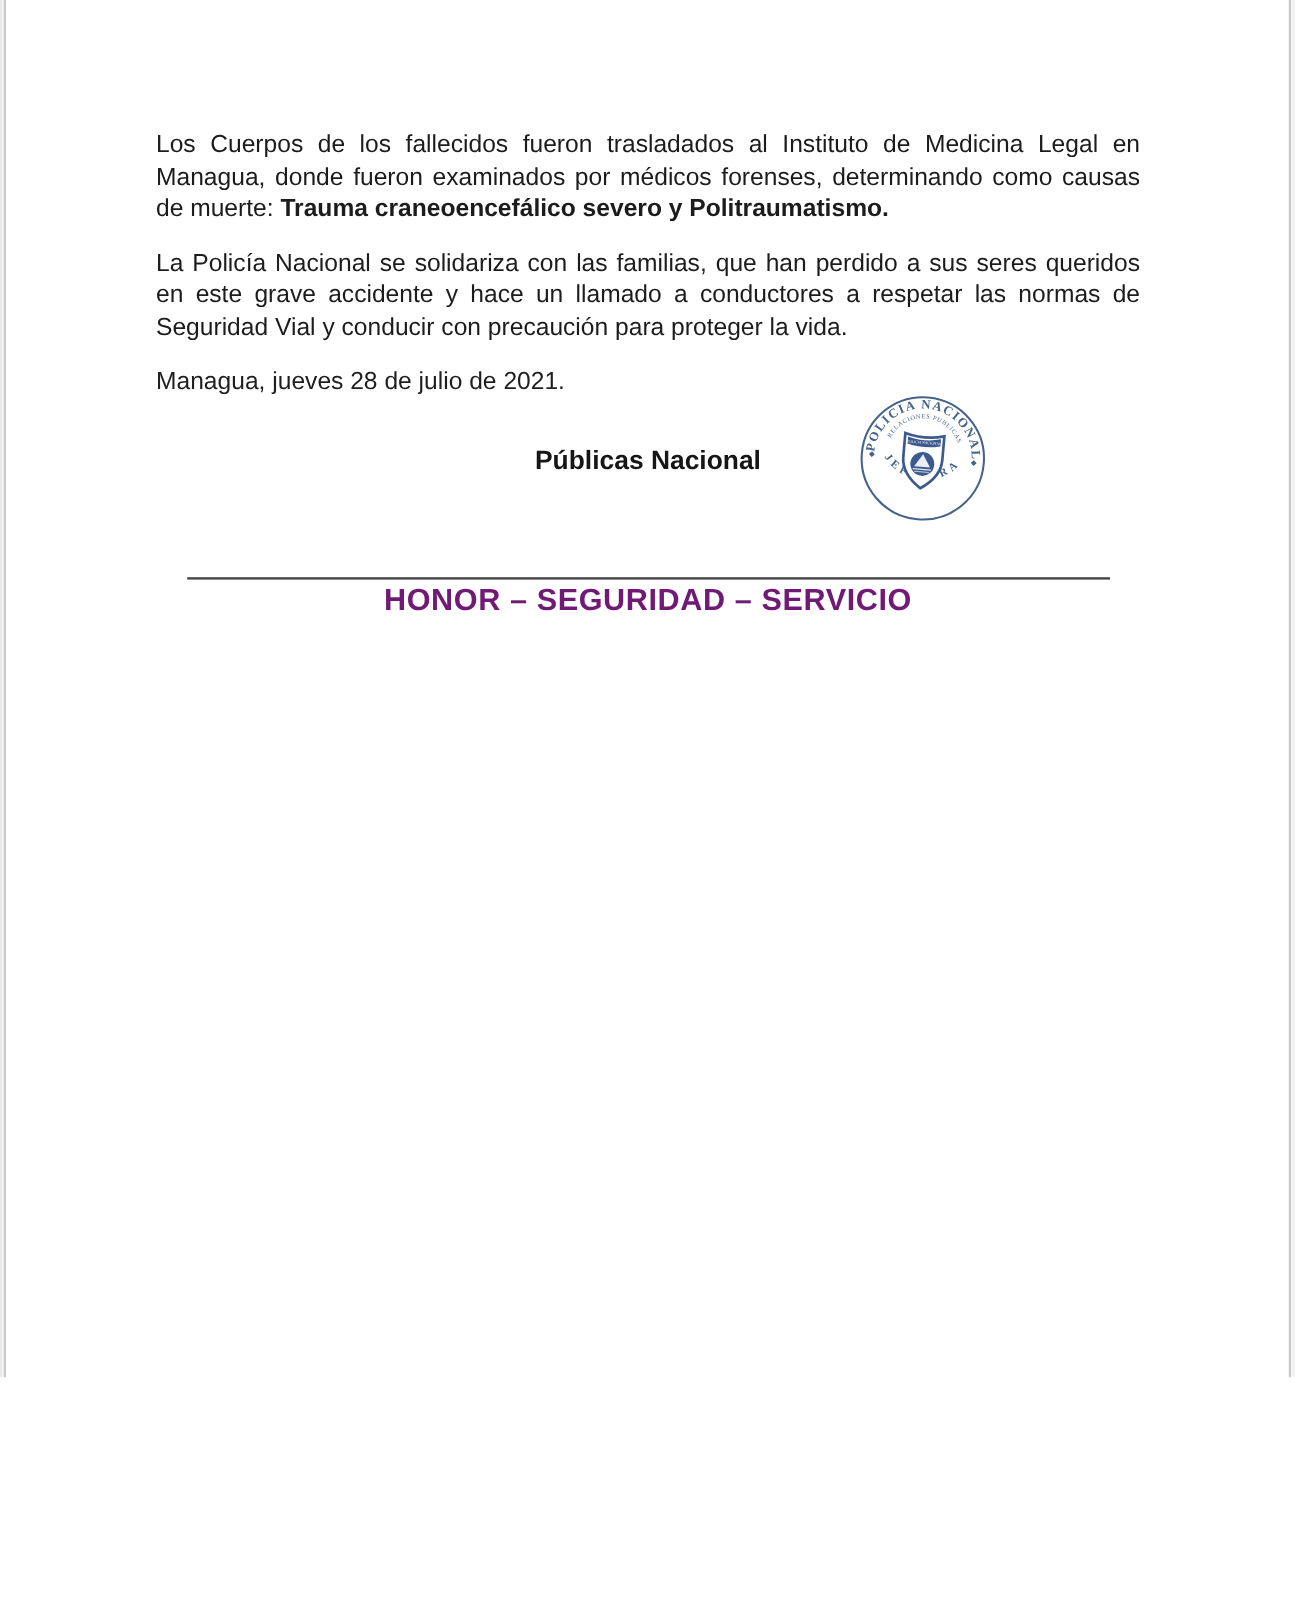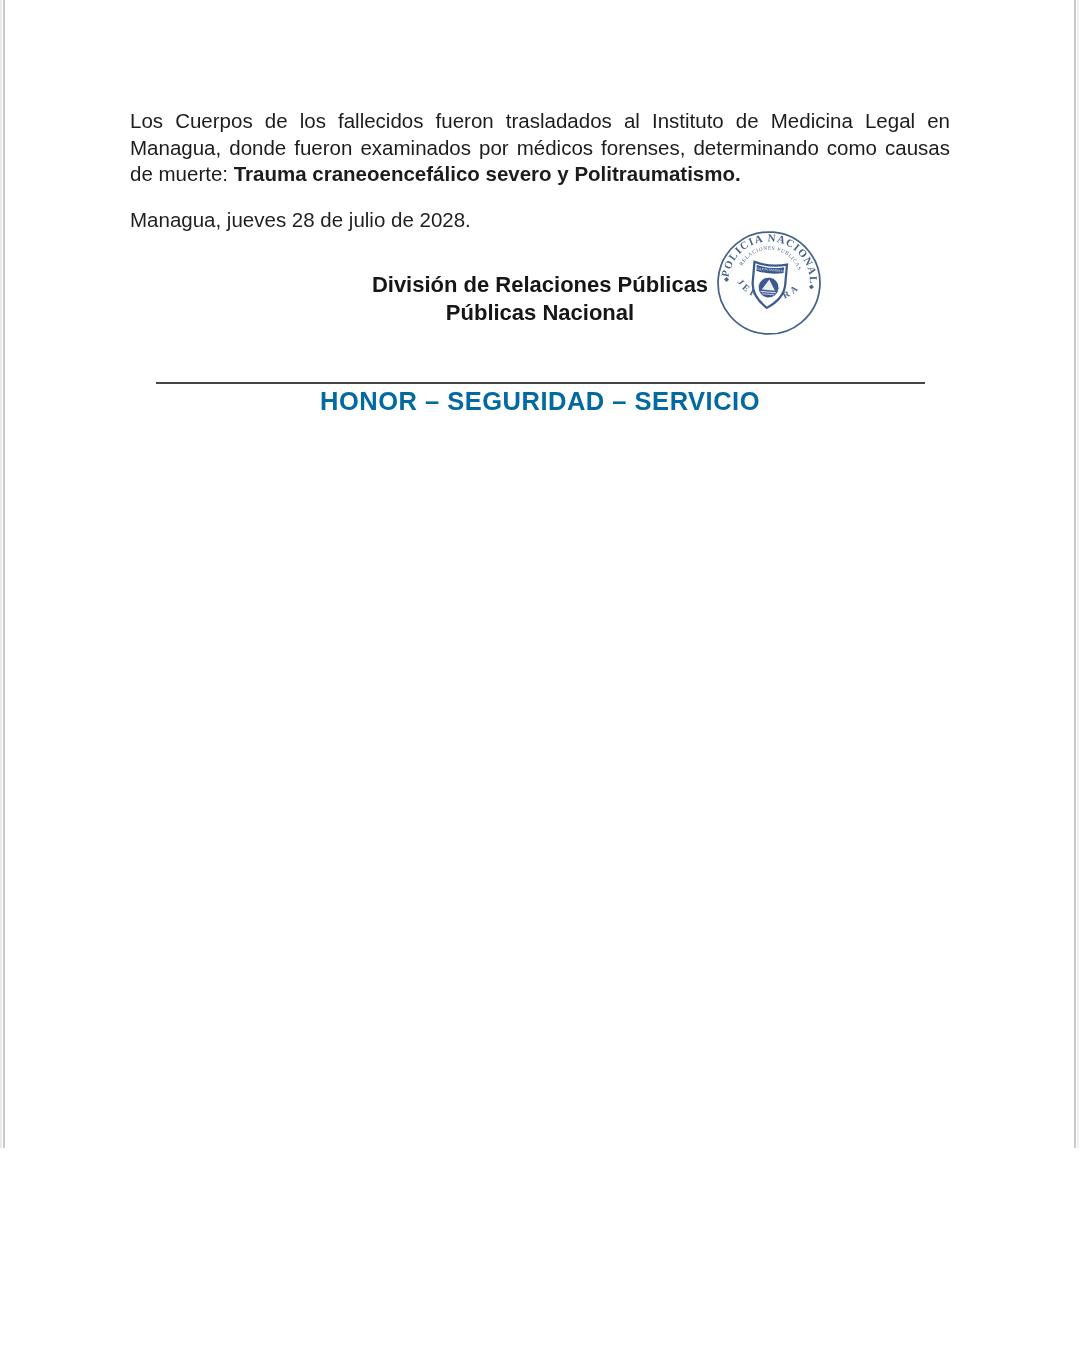--- a/index.html
+++ b/index.html
@@ -70,41 +70,41 @@
     margin-left: 26px;
     width: 769px;
     border-top: 2px solid #474747;
   }
   .footer-motto {
     margin-top: 3px;
     text-align: center;
     font-weight: bold;
     font-size: 25.5px;
     letter-spacing: 0.5px;
-    color: #0369a1;
+    color: #701a75;
   }
 </style>
 </head>
 <body>
 
 <div class="page">
   <div class="edge edge-left"></div>
   <div class="edge edge-right"></div>
 
   <div class="content">
 
     <p class="body-par"><span>Los Cuerpos de los fallecidos fueron trasladados al Instituto de Medicina Legal en Managua, donde fueron examinados por médicos forenses, determinando como causas de muerte: </span><span class="seg-bold">Trauma craneoencefálico severo y Politraumatismo.</span></p>
 
 
+    <p class="body-par"><span>La Policía Nacional se solidariza con las familias, que han perdido a sus seres queridos en este grave accidente y hace un llamado a conductores a respetar las normas de Seguridad Vial y conducir con precaución para proteger la vida.</span></p>
 
-    <p class="date-line">Managua, jueves 28 de julio de 2028.</p>
+    <p class="date-line">Managua, jueves 28 de julio de 2021.</p>
 
     <div class="sig-row">
       <div class="sig-text">
-        <div>División de Relaciones Públicas</div>
         <div>Públicas Nacional</div>
       </div>
 
       <div class="seal">
         <svg viewBox="0 0 104 104" width="106" height="106">
           <g transform="rotate(5 52 52)" opacity="0.92">
             <circle cx="52" cy="52" r="50" fill="none" stroke-width="1.7" stroke="#36557f"></circle>
             <defs>
               <path id="arcTop" d="M 13.5,62 A 40,40 0 1 1 90.5,62" fill="none"></path>
               <path id="arcSub" d="M 24,60 A 30,30 0 1 1 80,60" fill="none"></path>

